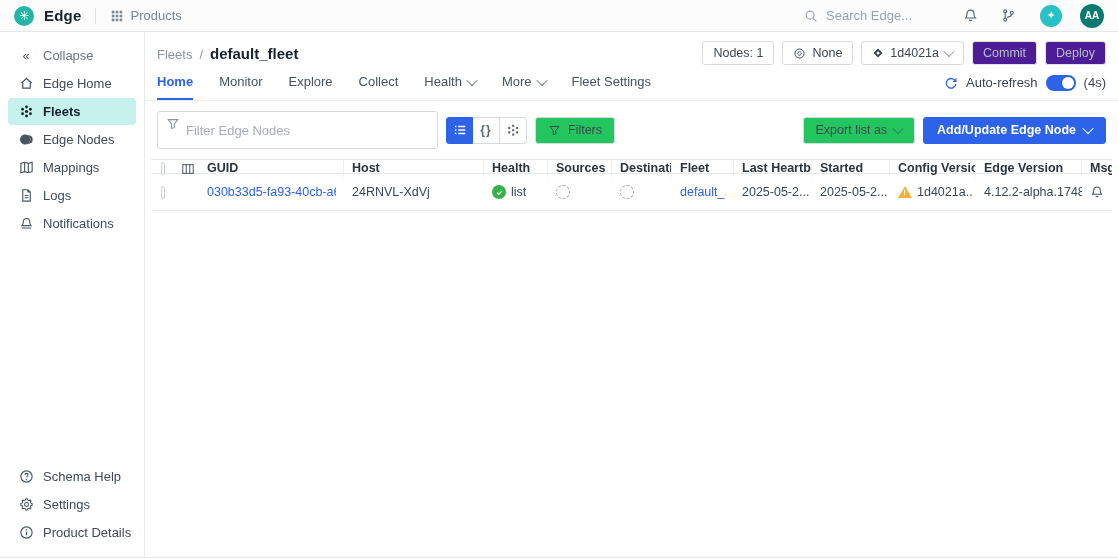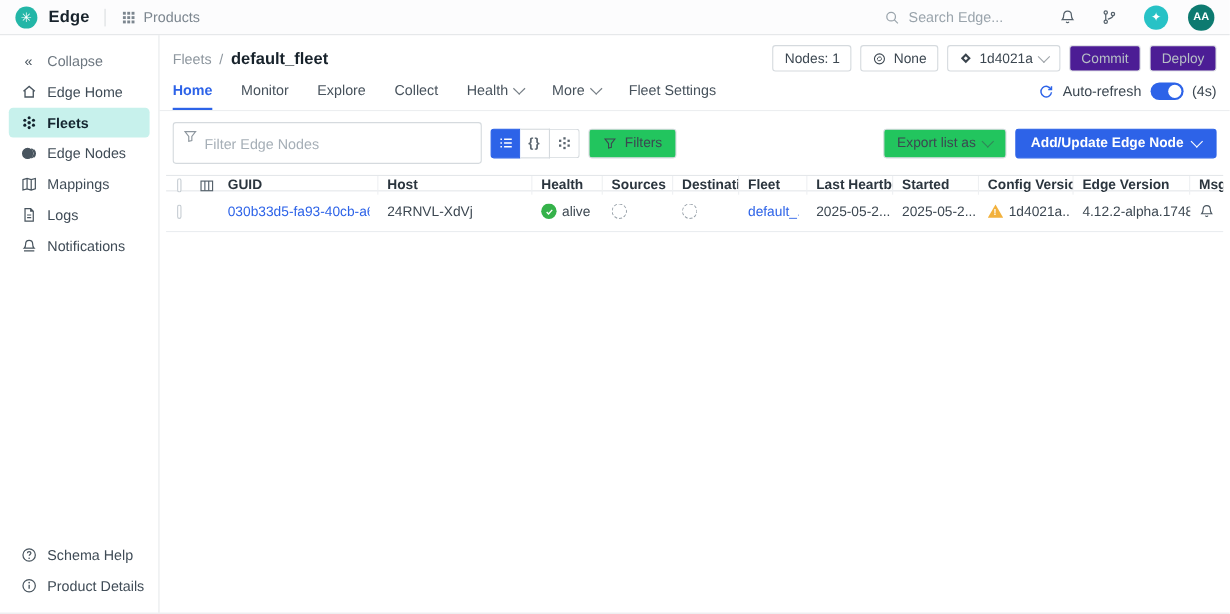--- a/index.html
+++ b/index.html
@@ -314,20 +314,28 @@
         <span class="si">
             <svg class="ic" width="15" height="15">
               <use href="#i-help"></use>
             </svg>
           </span>
         <span>Schema Help</span>
       </div>
       <div class="side-item">
         <span class="si">
             <svg class="ic" width="15" height="15">
+              <use href="#i-gear"></use>
+            </svg>
+          </span>
+        <span>Settings</span>
+      </div>
+      <div class="side-item">
+        <span class="si">
+            <svg class="ic" width="15" height="15">
               <use href="#i-info"></use>
             </svg>
           </span>
         <span>Product Details</span>
       </div>
     </div>
 
     <div class="main">
 
       <div class="page-head">
@@ -474,21 +482,21 @@
           <span class="td">
               <a class="cell-link" href="#">030b33d5-fa93-40cb-a69b...</a>
             </span>
           <span class="td">24RNVL-XdVj</span>
           <span class="td cell-center">
             <span class="ok-dot">
                 <svg class="ic" width="9" height="9">
                   <use href="#i-check"></use>
                 </svg>
               </span>
-            <span>alive</span>
+            <span>list</span>
           </span>
           <span class="td">
               <span class="spin-dashed"></span>
             </span>
           <span class="td">
               <span class="spin-dashed"></span>
             </span>
           <span class="td">
               <a class="cell-link" href="#">default_...</a>
             </span>

